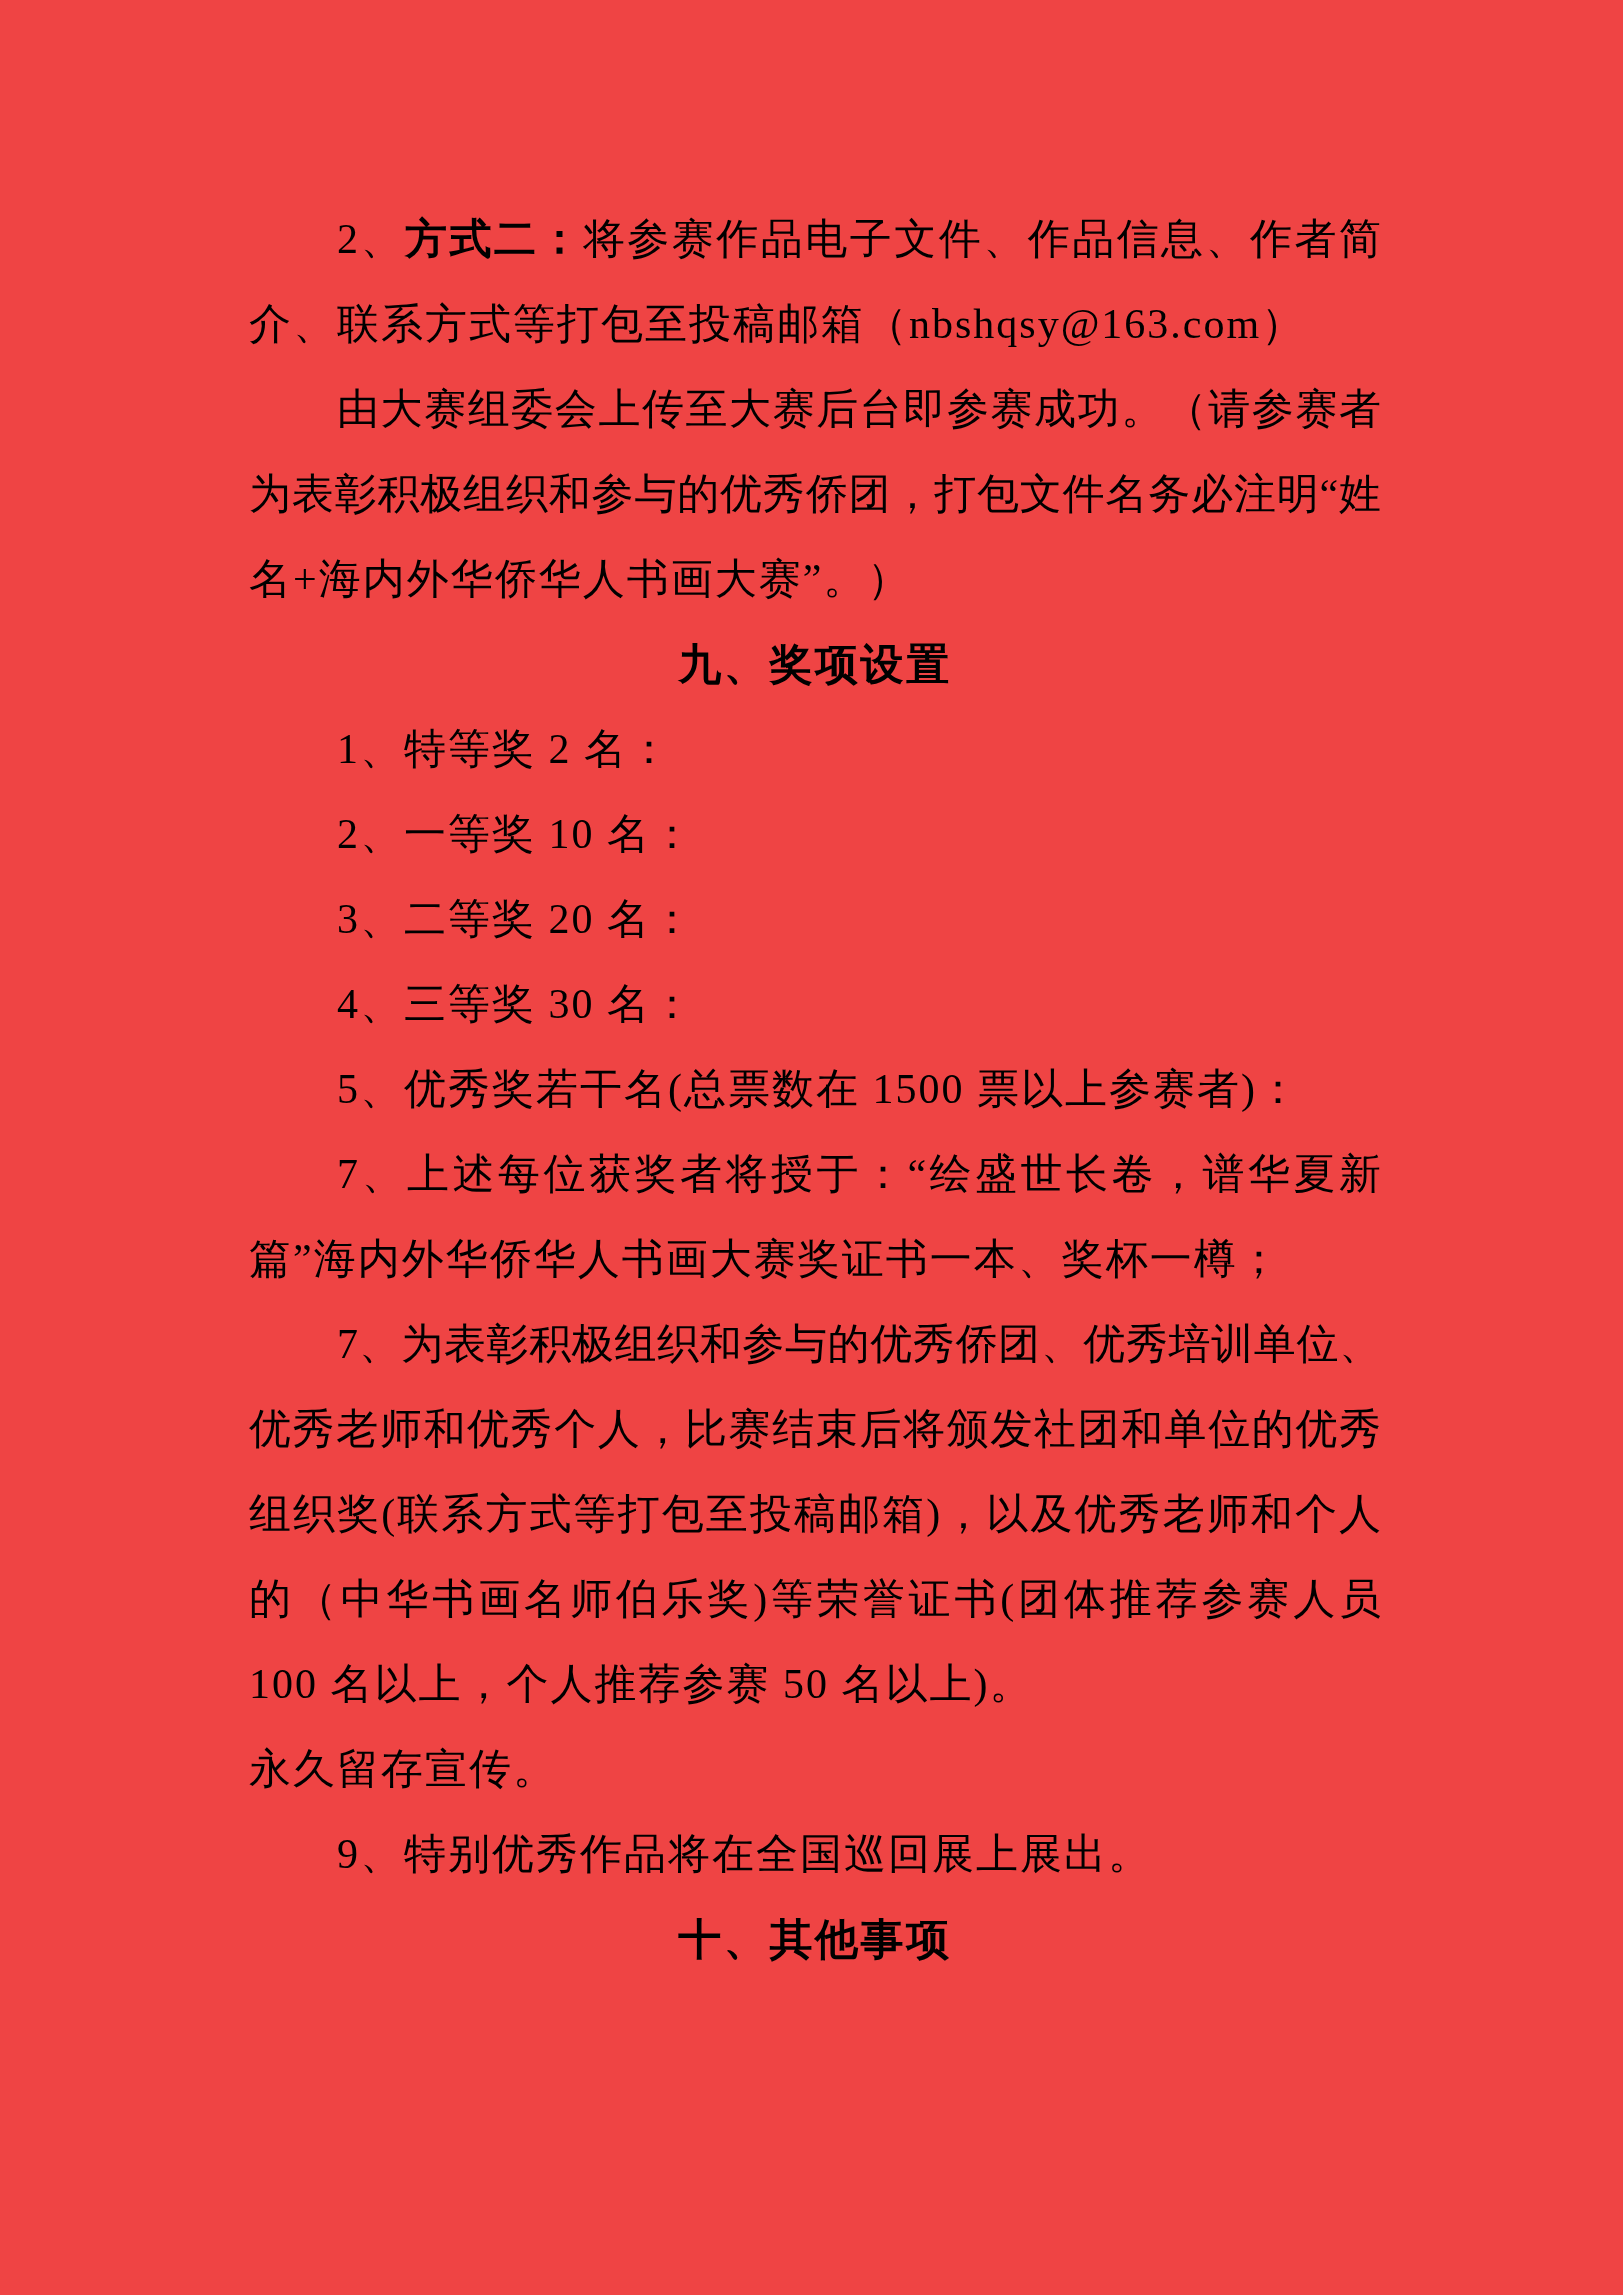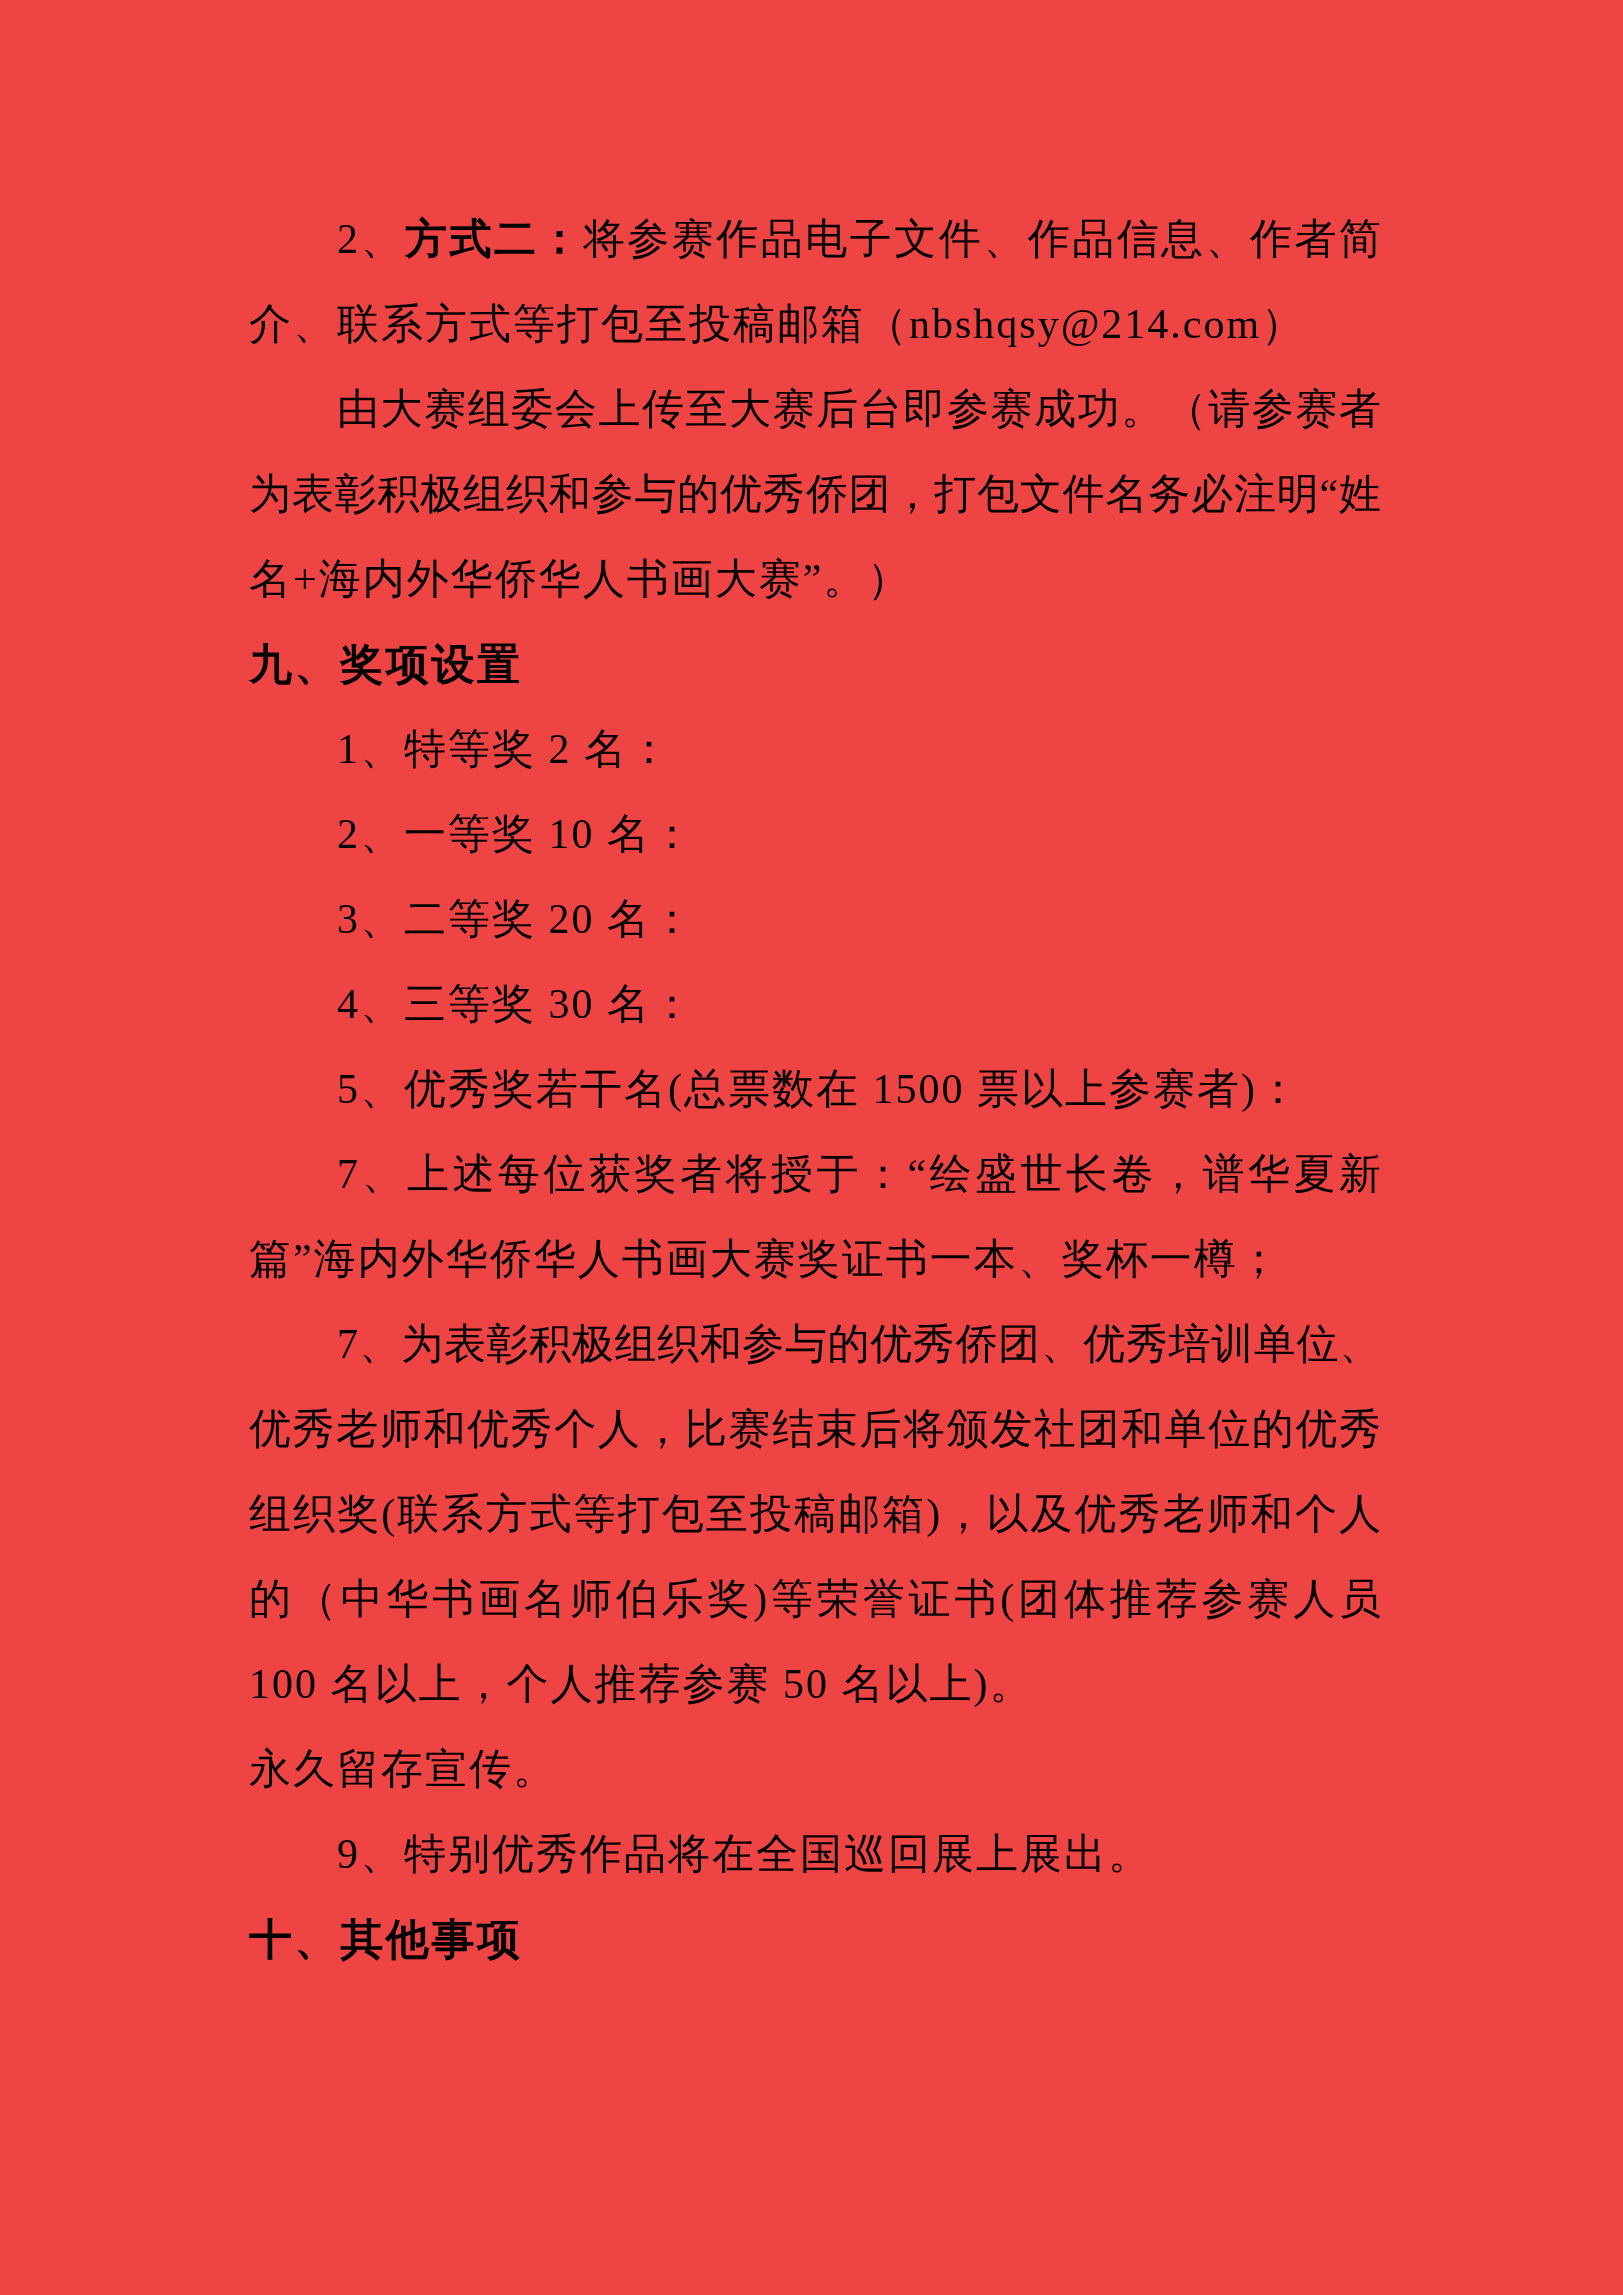--- a/index.html
+++ b/index.html
@@ -36,32 +36,33 @@
     text-align: justify;
     text-align-last: justify;
   }
   .line.indent {
     padding-left: 88px;
   }
   .line.heading {
     font-weight: bold;
     font-size: 43px;
     letter-spacing: 2.6px;
+    text-align: center;
   }
   .line .b {
     font-weight: bold;
   }
 </style>
 </head>
 <body>
 
 <div class="page">
   <div class="content" id="content">
       <div class="line indent justify"><span>2、</span><span class="b">方式二：</span><span>将参赛作品电子文件、作品信息、作者简</span></div>
-      <div class="line"><span>介、联系方式等打包至投稿邮箱（nbshqsy@214.com）</span></div>
+      <div class="line"><span>介、联系方式等打包至投稿邮箱（nbshqsy@163.com）</span></div>
       <div class="line indent justify"><span>由大赛组委会上传至大赛后台即参赛成功。（请参赛者</span></div>
       <div class="line justify"><span>为表彰积极组织和参与的优秀侨团，打包文件名务必注明“姓</span></div>
       <div class="line"><span>名+海内外华侨华人书画大赛”。）</span></div>
       <div class="line heading"><span class="b">九、奖项设置</span></div>
       <div class="line indent"><span>1、特等奖 2 名：</span></div>
       <div class="line indent"><span>2、一等奖 10 名：</span></div>
       <div class="line indent"><span>3、二等奖 20 名：</span></div>
       <div class="line indent"><span>4、三等奖 30 名：</span></div>
       <div class="line indent"><span>5、优秀奖若干名(总票数在 1500 票以上参赛者)：</span></div>
       <div class="line indent justify"><span>7、上述每位获奖者将授于：“绘盛世长卷，谱华夏新</span></div>

